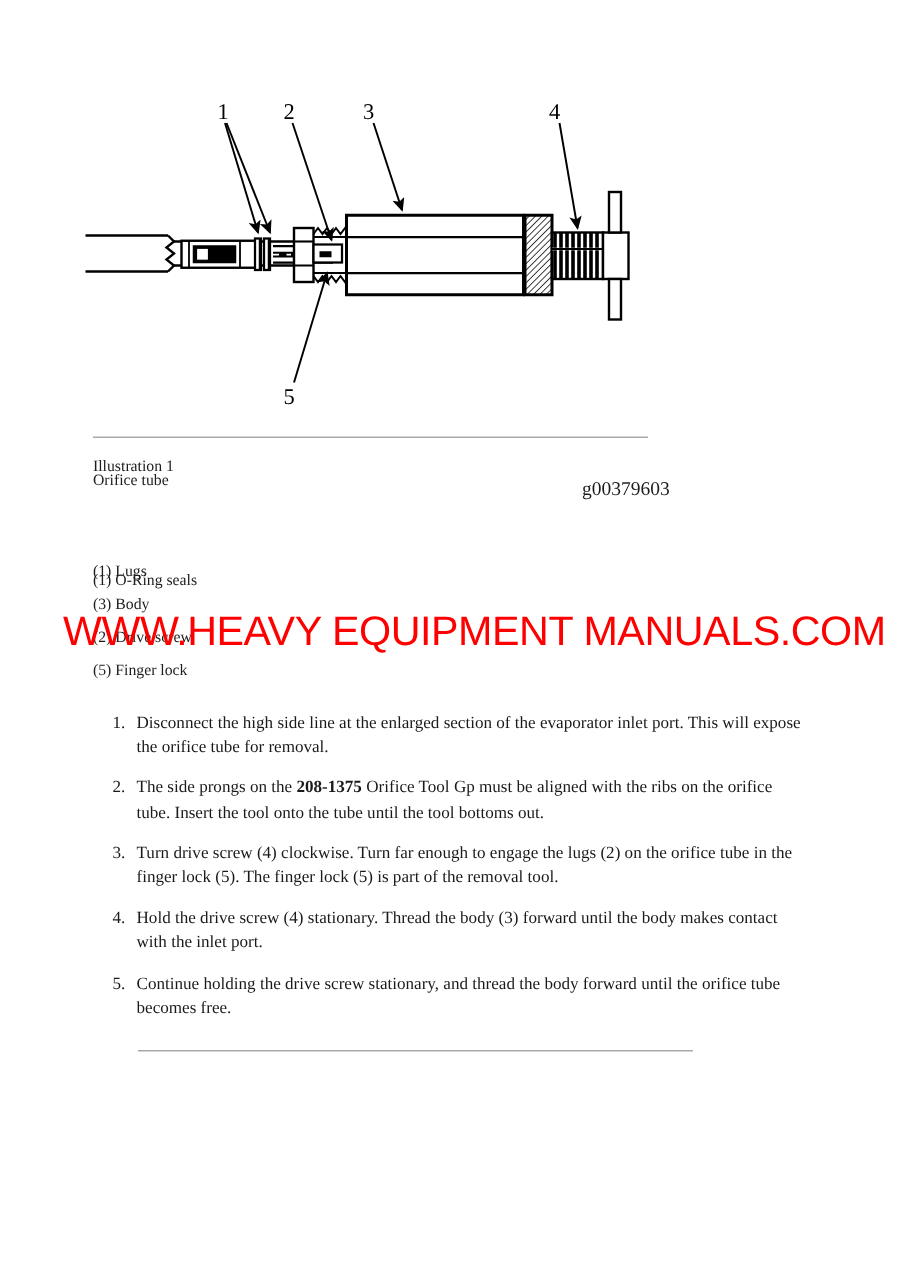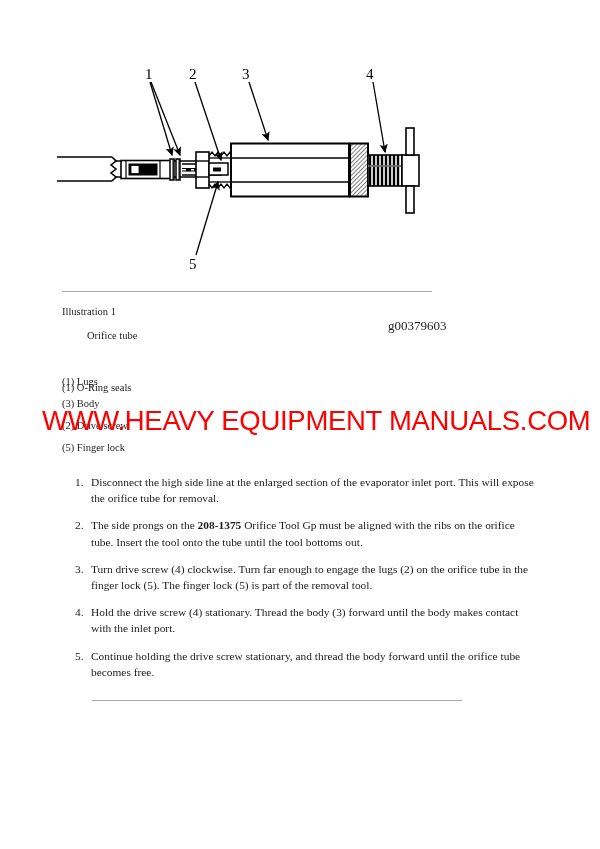--- a/index.html
+++ b/index.html
@@ -59,21 +59,21 @@
     color: #1d1d1d;
     white-space: nowrap;
   }
   .cap-left { left: 62px; }
   #cap-illustration { top: 305px; }
   #cap-figure-id {
     left: 388px;
     top: 319px;
     font-size: 13px;
   }
-  #cap-title { top: 329px; margin-left: 25px; }
+  #cap-title { top: 314px; }
   #cap-item-0 { top: 353px; margin-top: 28px; }
   #cap-item-1 { top: 375px; }
   #cap-item-2 { top: 397px; }
   #cap-item-3 { top: 419px; }
   #cap-item-4 { top: 441px; text-align: center; }
 
   
   #watermark {
     position: absolute;
     left: 42px;

